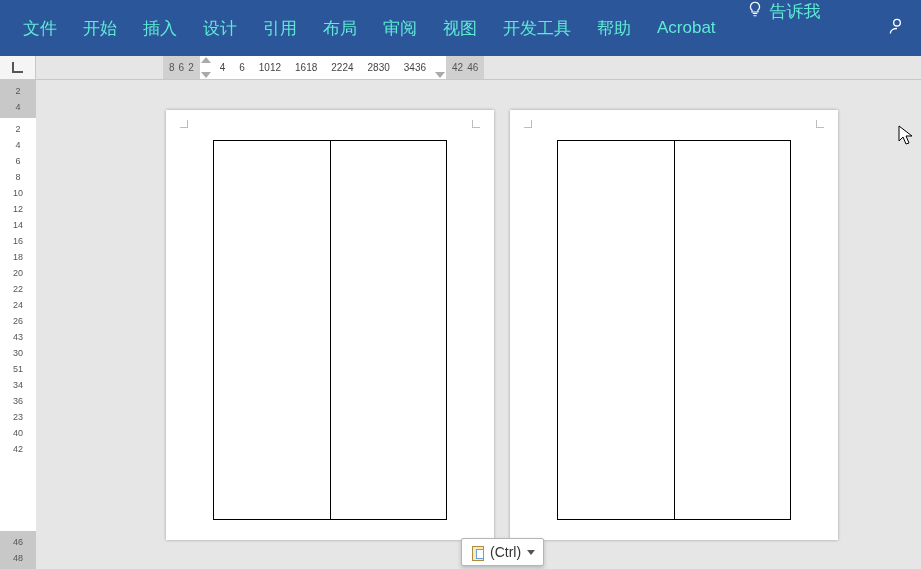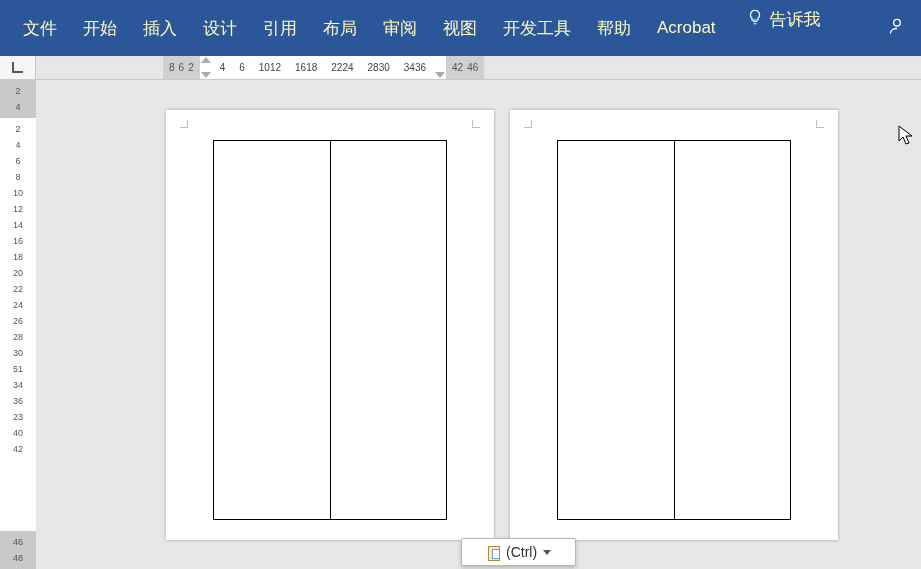--- a/index.html
+++ b/index.html
@@ -3,23 +3,23 @@
 <meta charset="utf-8">
 <style>
   * { margin: 0; padding: 0; box-sizing: border-box; }
   body { font-family: "Microsoft YaHei", Arial, sans-serif; background: #e6e6e6; width: 921px; height: 569px; overflow: hidden; position: relative; }
 
   .ribbon {
     background: #2b579a;
     height: 56px;
     display: flex;
     align-items: center;
-    padding: 8px 10px;
+    padding: 0 10px;
     gap: 0;
-    color: #fef9c3;
+    color: #5eead4;
     font-size: 17px;
     white-space: nowrap;
   }
   .ribbon .tab { padding: 0 13px; cursor: pointer; height: 100%; display: flex; align-items: center; }
   .ribbon .lightbulb { margin-left: 4px; display: flex; align-items: flex-start; gap: 6px; }
   .ribbon .lightbulb svg { width: 18px; height: 18px; }
   .ribbon .share { margin-left: auto; padding: 0 4px; }
   .ribbon .share svg { width: 20px; height: 20px; }
 
   
@@ -119,21 +119,21 @@
   .crop-tr::before { width: 8px; height: 1px; right: 2px; top: 9px; }
   .crop-tr::after { width: 1px; height: 8px; right: 9px; top: 2px; }
 
   .paste-popup {
     position: absolute;
     left: 425px;
     top: 458px;
     background: #fff;
     border: 1px solid #b5b5b5;
     box-shadow: 0 2px 4px rgba(0,0,0,0.2);
-    padding: 4px 24px;
+    padding: 4px 8px;
     display: flex;
     align-items: center;
     gap: 4px;
     font-size: 14px;
     color: #333;
     border-radius: 2px;
   }
   .paste-popup .clip-icon { width: 16px; height: 18px; position: relative; }
   .paste-popup .clip-icon .board { width: 12px; height: 15px; border: 1px solid #b08a3c; background: #f8e9c5; position: absolute; top: 3px; left: 2px; }
   .paste-popup .clip-icon .sheet { width: 8px; height: 10px; border: 1px solid #6aa0d8; background: #fff; position: absolute; top: 6px; left: 6px; }
@@ -246,21 +246,21 @@
       <span class="num">8</span>
       <span class="num">10</span>
       <span class="num">12</span>
       <span class="num">14</span>
       <span class="num">16</span>
       <span class="num">18</span>
       <span class="num">20</span>
       <span class="num">22</span>
       <span class="num">24</span>
       <span class="num">26</span>
-      <span class="num">28</span>
+      <span class="num">43</span>
       <span class="num">30</span>
       <span class="num">51</span>
       <span class="num">34</span>
       <span class="num">36</span>
       <span class="num">23</span>
       <span class="num">40</span>
       <span class="num">42</span>
     </div>
     <div class="margin">
       <span class="num">46</span>

